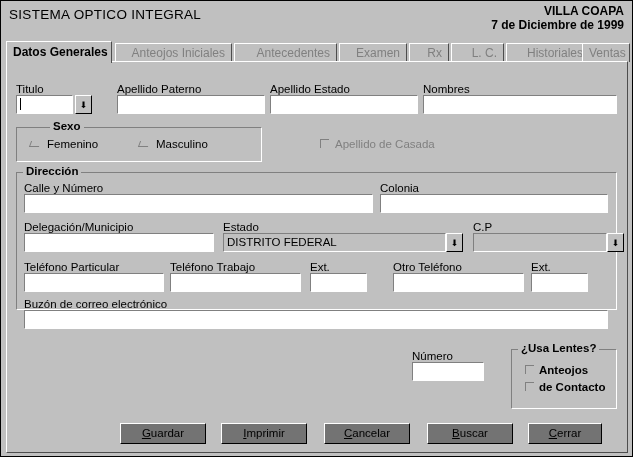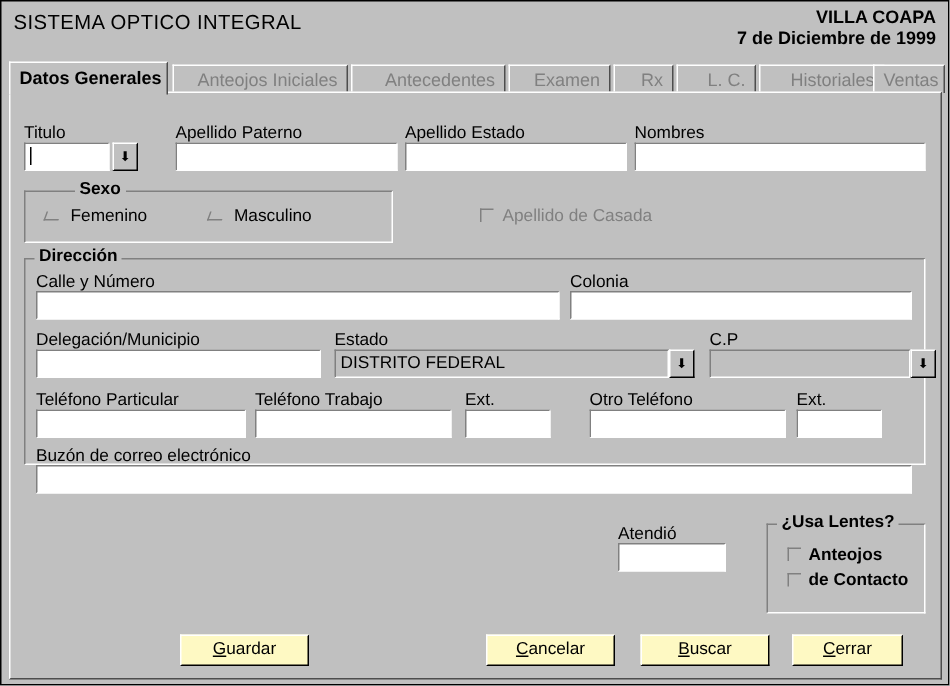--- a/index.html
+++ b/index.html
@@ -182,21 +182,21 @@
     left: 1px; top: 1px;
     width: 8px; height: 8px;
     border-left: 1px solid #808080;
     border-top: 1px solid #808080;
   }
   
   .btn {
     position: absolute;
     box-sizing: border-box;
     height: 21px;
-    background: #fef9c3;
+    background: #737373;
     border-top: 1px solid #ffffff;
     border-left: 1px solid #ffffff;
     border-right: 1px solid #000000;
     border-bottom: 1px solid #000000;
     font-size: 11.5px;
     text-align: center;
     line-height: 19px;
     color: #000;
   }
   .btn u { text-decoration: underline; }
@@ -299,35 +299,38 @@
 
     <div class="lbl" style="left:386px; top:199px;">Otro Teléfono</div>
     <div class="field" style="left:386px; top:211px; width:131px;"></div>
 
     <div class="lbl" style="left:524px; top:199px;">Ext.</div>
     <div class="field" style="left:524px; top:211px; width:57px;"></div>
 
     <div class="lbl" style="left:17px; top:236px;">Buzón de correo electrónico</div>
     <div class="field" style="left:17px; top:248px; width:584px;"></div>
 
-    <div class="lbl" style="left:405px; top:288px;">Atendió</div>
+    <div class="lbl" style="left:405px; top:288px;">Número</div>
     <div class="field" style="left:405px; top:300px; width:72px;"></div>
 
     <div class="group" style="left:504px; top:287px; width:106px; height:60px;"></div>
     <div class="group-title" style="left:511px; top:280px;">¿Usa Lentes?</div>
 
     <div class="chk" style="left:517px; top:302px;"></div>
     <div class="lbl" style="left:532px; top:302px; font-weight:bold;">Anteojos</div>
 
     <div class="chk" style="left:517px; top:319px;"></div>
     <div class="lbl" style="left:532px; top:319px; font-weight:bold;">de Contacto</div>
 
     <div class="btn" style="left:113px; top:361px; width:86px;">
       <span><u>G</u>uardar</span>
     </div>
+    <div class="btn" style="left:214px; top:361px; width:86px;">
+      <span><u>I</u>mprimir</span>
+    </div>
     <div class="btn" style="left:317px; top:361px; width:86px;">
       <span><u>C</u>ancelar</span>
     </div>
     <div class="btn" style="left:420px; top:361px; width:86px;">
       <span><u>B</u>uscar</span>
     </div>
     <div class="btn" style="left:521px; top:361px; width:74px;">
       <span><u>C</u>errar</span>
     </div>
 

